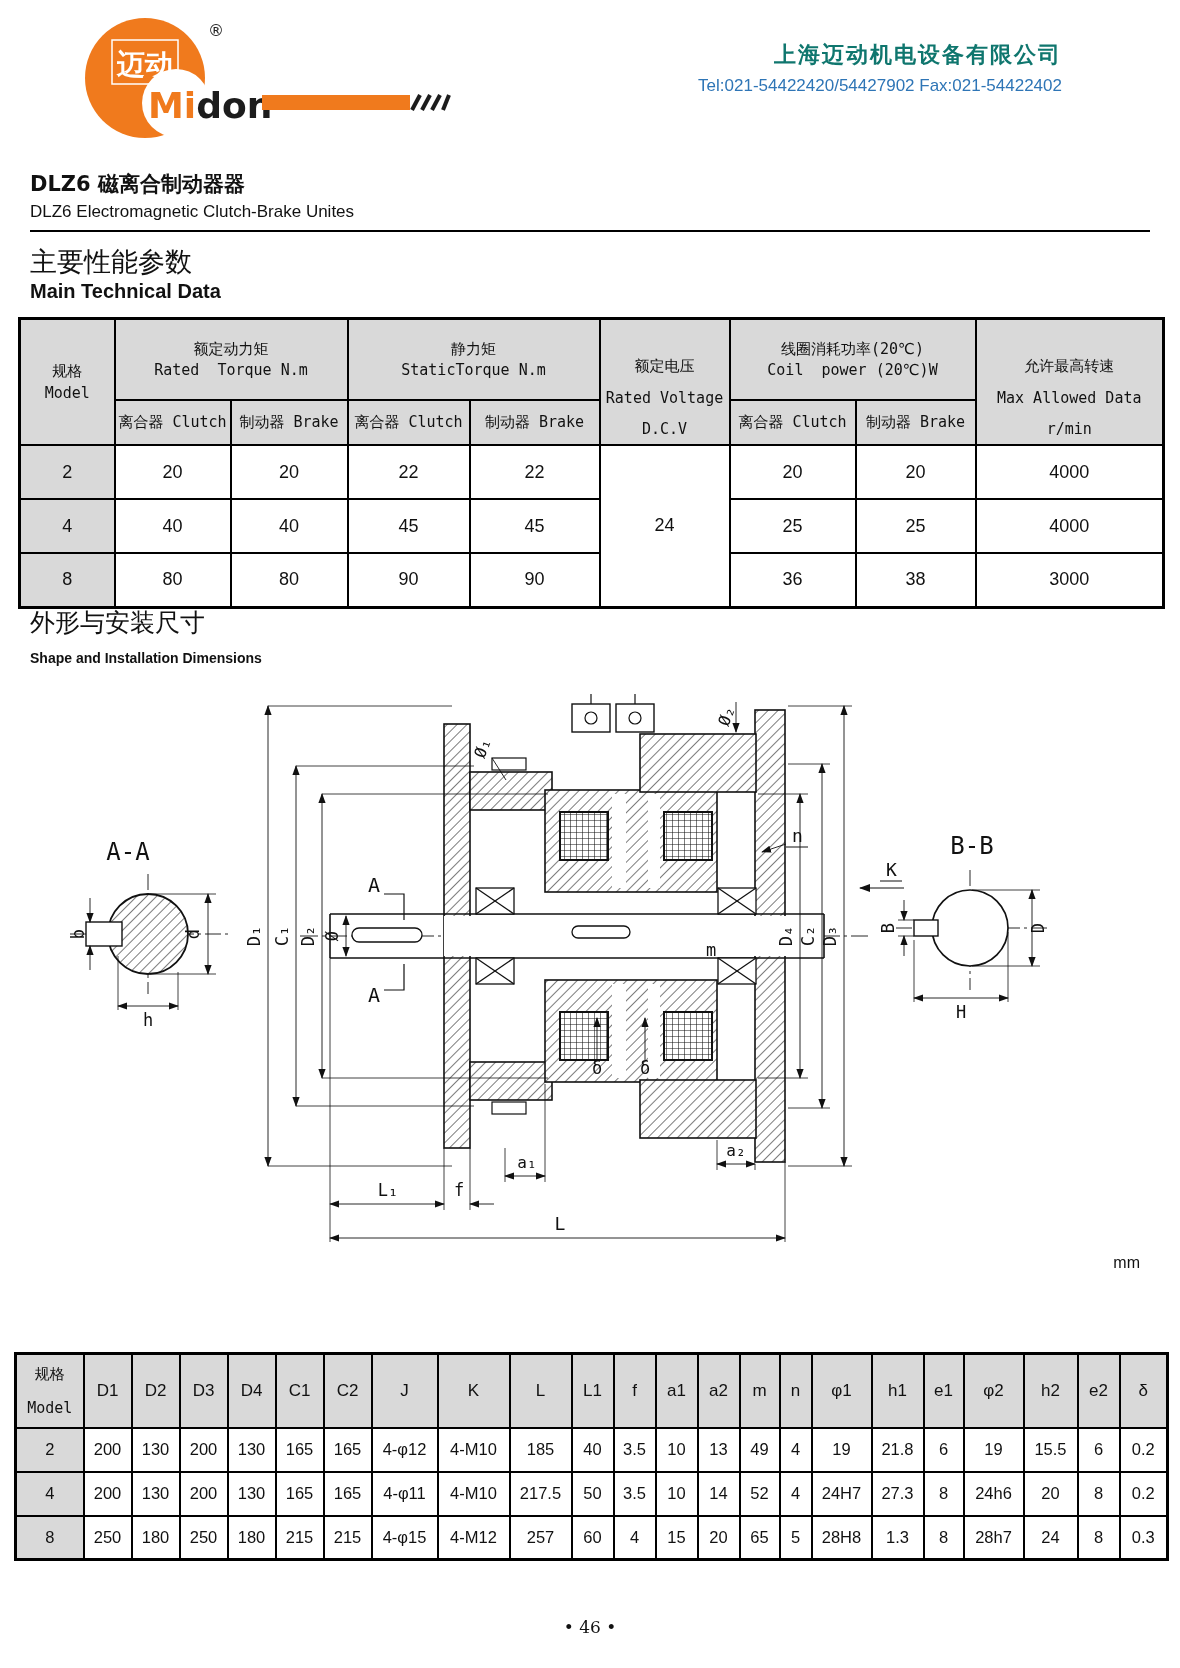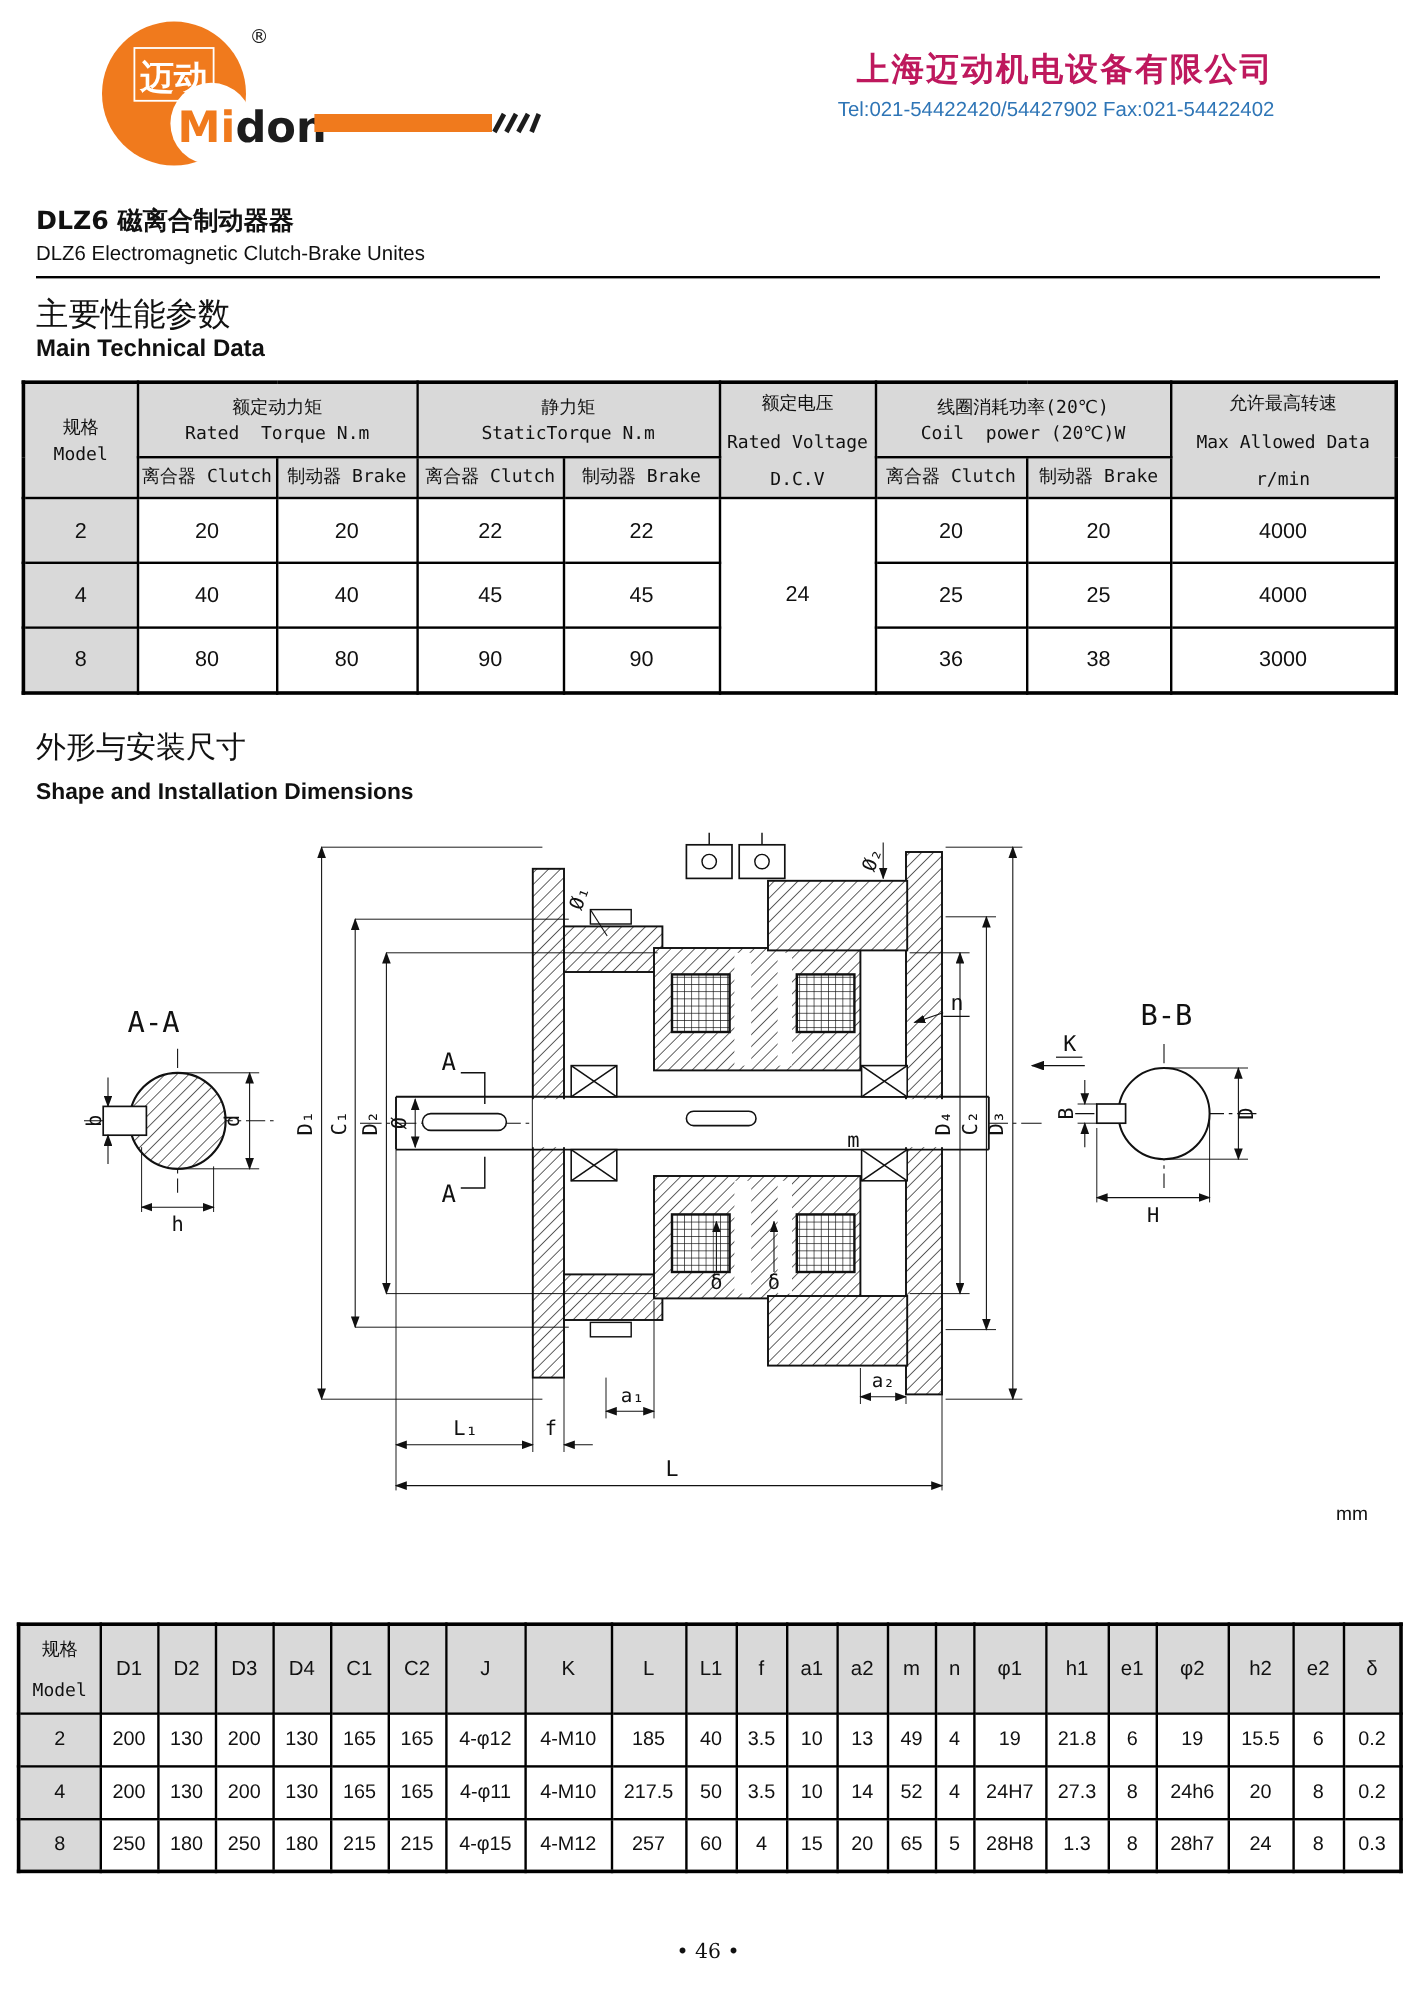--- a/index.html
+++ b/index.html
@@ -2,47 +2,47 @@
 <html><head>
 <meta charset="utf-8">
 <style>
   html,body{margin:0;padding:0;background:#fff;}
   .page{position:relative;width:1180px;height:1668px;background:#fff;overflow:hidden;
         font-family:"DejaVu Sans",sans-serif;color:#111;}
   .abs{position:absolute;}
 
   
   .company{position:absolute;right:118px;top:40px;text-align:right;}
-  .company .cn{font-size:27px;font-weight:bold;color:#be185d;letter-spacing:2px;
+  .company .cn{font-size:22px;font-weight:bold;color:#0f766e;letter-spacing:2px;
                font-family:"DejaVu Sans",sans-serif;}
   .company .en{font-size:23px;color:#3d3d3d;margin-top:6px;font-family:"Liberation Sans",sans-serif;}
   .company .tel{font-size:17px;color:#2e75b6;margin-top:6px;font-family:"Liberation Sans",sans-serif;}
 
   
   .ptitle-cn{position:absolute;left:30px;top:170px;font-size:21px;font-weight:600;}
   .ptitle-en{position:absolute;left:30px;top:202px;font-size:17px;font-family:"Liberation Sans",sans-serif;}
   .rule{position:absolute;left:30px;top:230px;width:1120px;border-top:2px solid #000;}
   .s1-cn{position:absolute;left:30px;top:244px;font-size:27px;font-weight:500;}
   .s1-en{position:absolute;left:30px;top:280px;font-size:20px;font-weight:bold;font-family:"Liberation Sans",sans-serif;}
   .s2-cn{position:absolute;left:30px;top:606px;font-size:25px;font-weight:500;}
-  .s2-en{position:absolute;left:30px;top:650px;font-size:19px;font-weight:bold;font-family:"Liberation Sans",sans-serif;}
+  .s2-en{position:absolute;left:30px;top:650px;font-size:14px;font-weight:bold;font-family:"Liberation Sans",sans-serif;}
   .mmlabel{position:absolute;right:40px;top:1254px;font-size:16px;font-family:"Liberation Sans",sans-serif;}
   .pageno{position:absolute;left:0;top:1578px;width:100%;text-align:center;font-size:17px;
           font-family:"DejaVu Serif",serif;margin-top:39px;}
 
   
   table{border-collapse:collapse;table-layout:fixed;background:#fff;}
   .t1{position:absolute;left:18px;top:317px;width:1144px;border:3px solid #000;}
   .t2{position:absolute;left:14px;top:1352px;width:1152px;border:3px solid #000;}
   .t1 th,.t1 td,.t2 th,.t2 td{border:2px solid #000;text-align:center;vertical-align:middle;
       padding:0;overflow:hidden;}
   .gray{background:#d9d9d9;}
   .t1 thead th{font-family:"DejaVu Sans Mono","DejaVu Sans",monospace;font-weight:normal;font-size:15px;}
   .t1 thead .two{display:flex;flex-direction:column;justify-content:space-around;height:42px;}
-  .t1 thead .three{display:flex;flex-direction:column;justify-content:space-around;height:94px;}
+  .t1 thead .three{display:flex;flex-direction:column;justify-content:space-around;height:94px;margin-top:30px;}
   .t1 .en{white-space:pre;}
   .t1 tbody td{font-family:"Liberation Sans",sans-serif;font-size:18px;}
   .t1 tr.hr1{height:62px;} .t1 tr.hr2{height:34px;} .t1 tr.dr{height:54px;}
   .t2 thead th{font-family:"Liberation Sans",sans-serif;font-weight:normal;font-size:17px;}
   .t2 thead .model{font-family:"DejaVu Sans Mono","DejaVu Sans",monospace;font-size:15px;
       display:flex;flex-direction:column;justify-content:space-around;height:66px;}
   .t2 tbody td{font-family:"Liberation Sans",sans-serif;font-size:16.5px;}
   .t2 thead tr{height:74px;} .t2 tbody tr{height:44px;}
 
   

